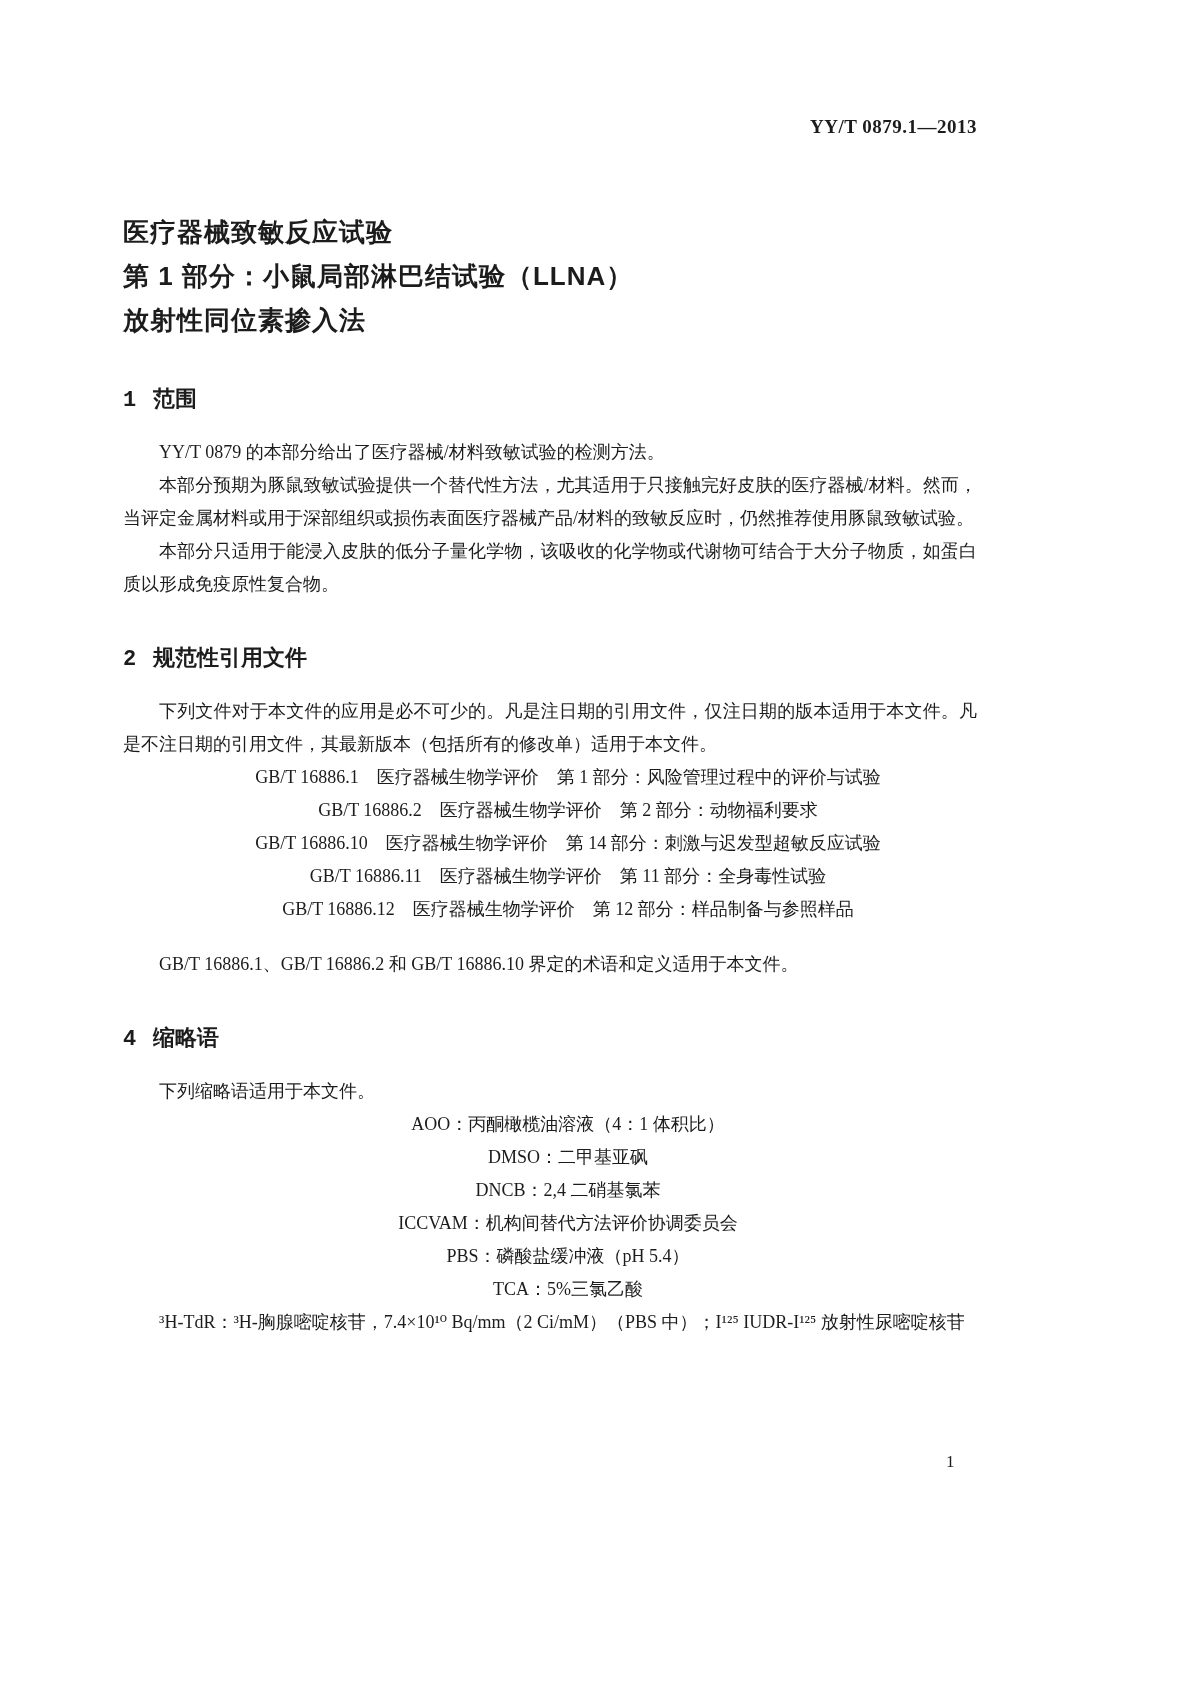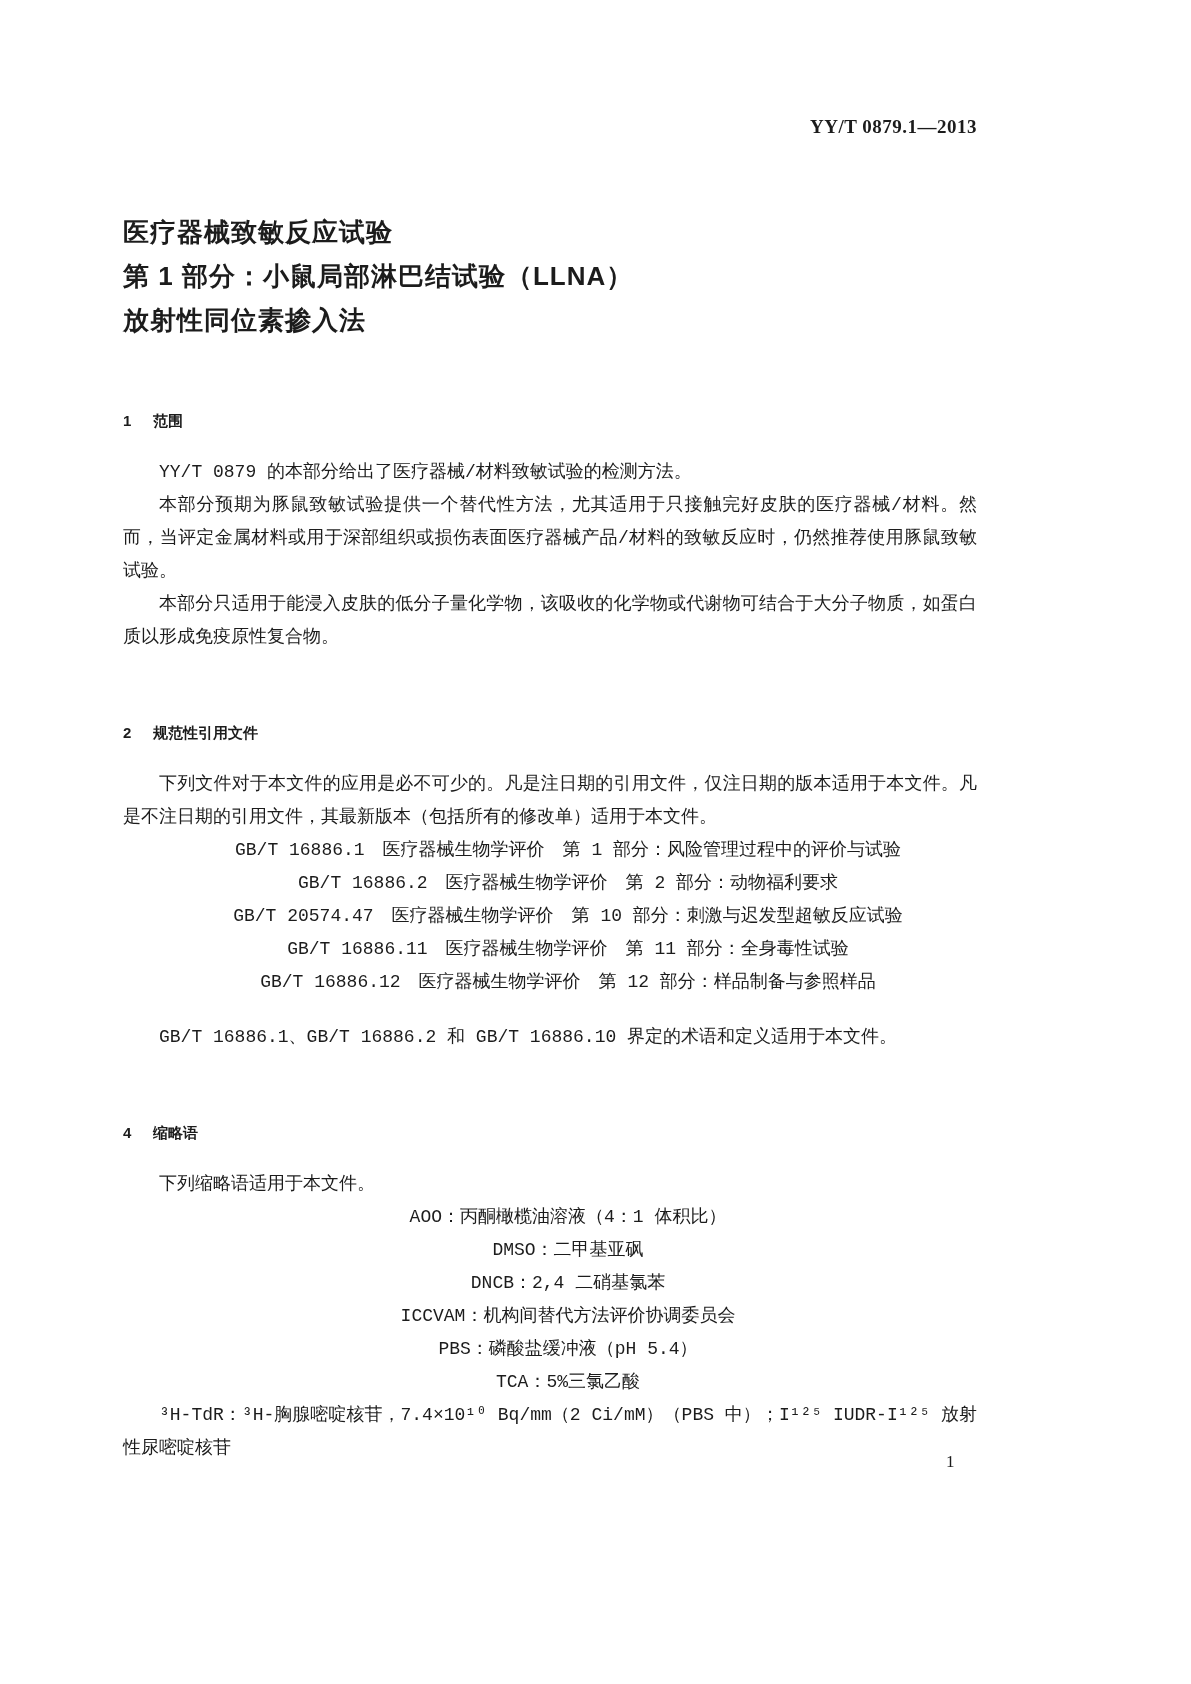--- a/index.html
+++ b/index.html
@@ -24,31 +24,31 @@
   .doc-title {
     margin-top: 72px;
     text-align: left;
     font-family: "Liberation Sans", "DejaVu Sans", sans-serif;
     font-weight: bold;
     font-size: 26px;
     line-height: 44px;
     letter-spacing: 1px;
   }
   .sec-heading {
-    margin-top: 66px;
-    font-family: Liberation Sans, sans-serif;
+    margin-top: 46px;
+    font-family: Liberation Mono, monospace;
     font-weight: bold;
-    font-size: 15px;
+    font-size: 22px;
     line-height: 26px;
   }
   .sec-num {
     display: inline-block;
     min-width: 30px;
   }
-  .sec-body { margin-top: 22px; font-family: Liberation Mono, monospace; }
+  .sec-body { margin-top: 22px; }
   .sec-body p {
     margin: 0;
     font-size: 18px;
     line-height: 33px;
     text-indent: 2em;
     text-align: justify;
   }
   .plain-list p {
     margin: 0;
     font-size: 18px;
@@ -89,21 +89,21 @@
 
   <div class="section">
     <div class="sec-heading">
       <span class="sec-num">2</span><span>规范性引用文件</span>
     </div>
     <div class="sec-body">
       <p>下列文件对于本文件的应用是必不可少的。凡是注日期的引用文件，仅注日期的版本适用于本文件。凡是不注日期的引用文件，其最新版本（包括所有的修改单）适用于本文件。</p>
       <div class="plain-list">
         <p>GB/T 16886.1　医疗器械生物学评价　第 1 部分：风险管理过程中的评价与试验</p>
         <p>GB/T 16886.2　医疗器械生物学评价　第 2 部分：动物福利要求</p>
-        <p>GB/T 20574.47　医疗器械生物学评价　第 10 部分：刺激与迟发型超敏反应试验</p>
+        <p>GB/T 16886.10　医疗器械生物学评价　第 14 部分：刺激与迟发型超敏反应试验</p>
         <p>GB/T 16886.11　医疗器械生物学评价　第 11 部分：全身毒性试验</p>
         <p>GB/T 16886.12　医疗器械生物学评价　第 12 部分：样品制备与参照样品</p>
       </div>
     </div>
   </div>
 
   <div class="section">
     <div class="sec-body">
       <p>GB/T 16886.1、GB/T 16886.2 和 GB/T 16886.10 界定的术语和定义适用于本文件。</p>
     </div>

